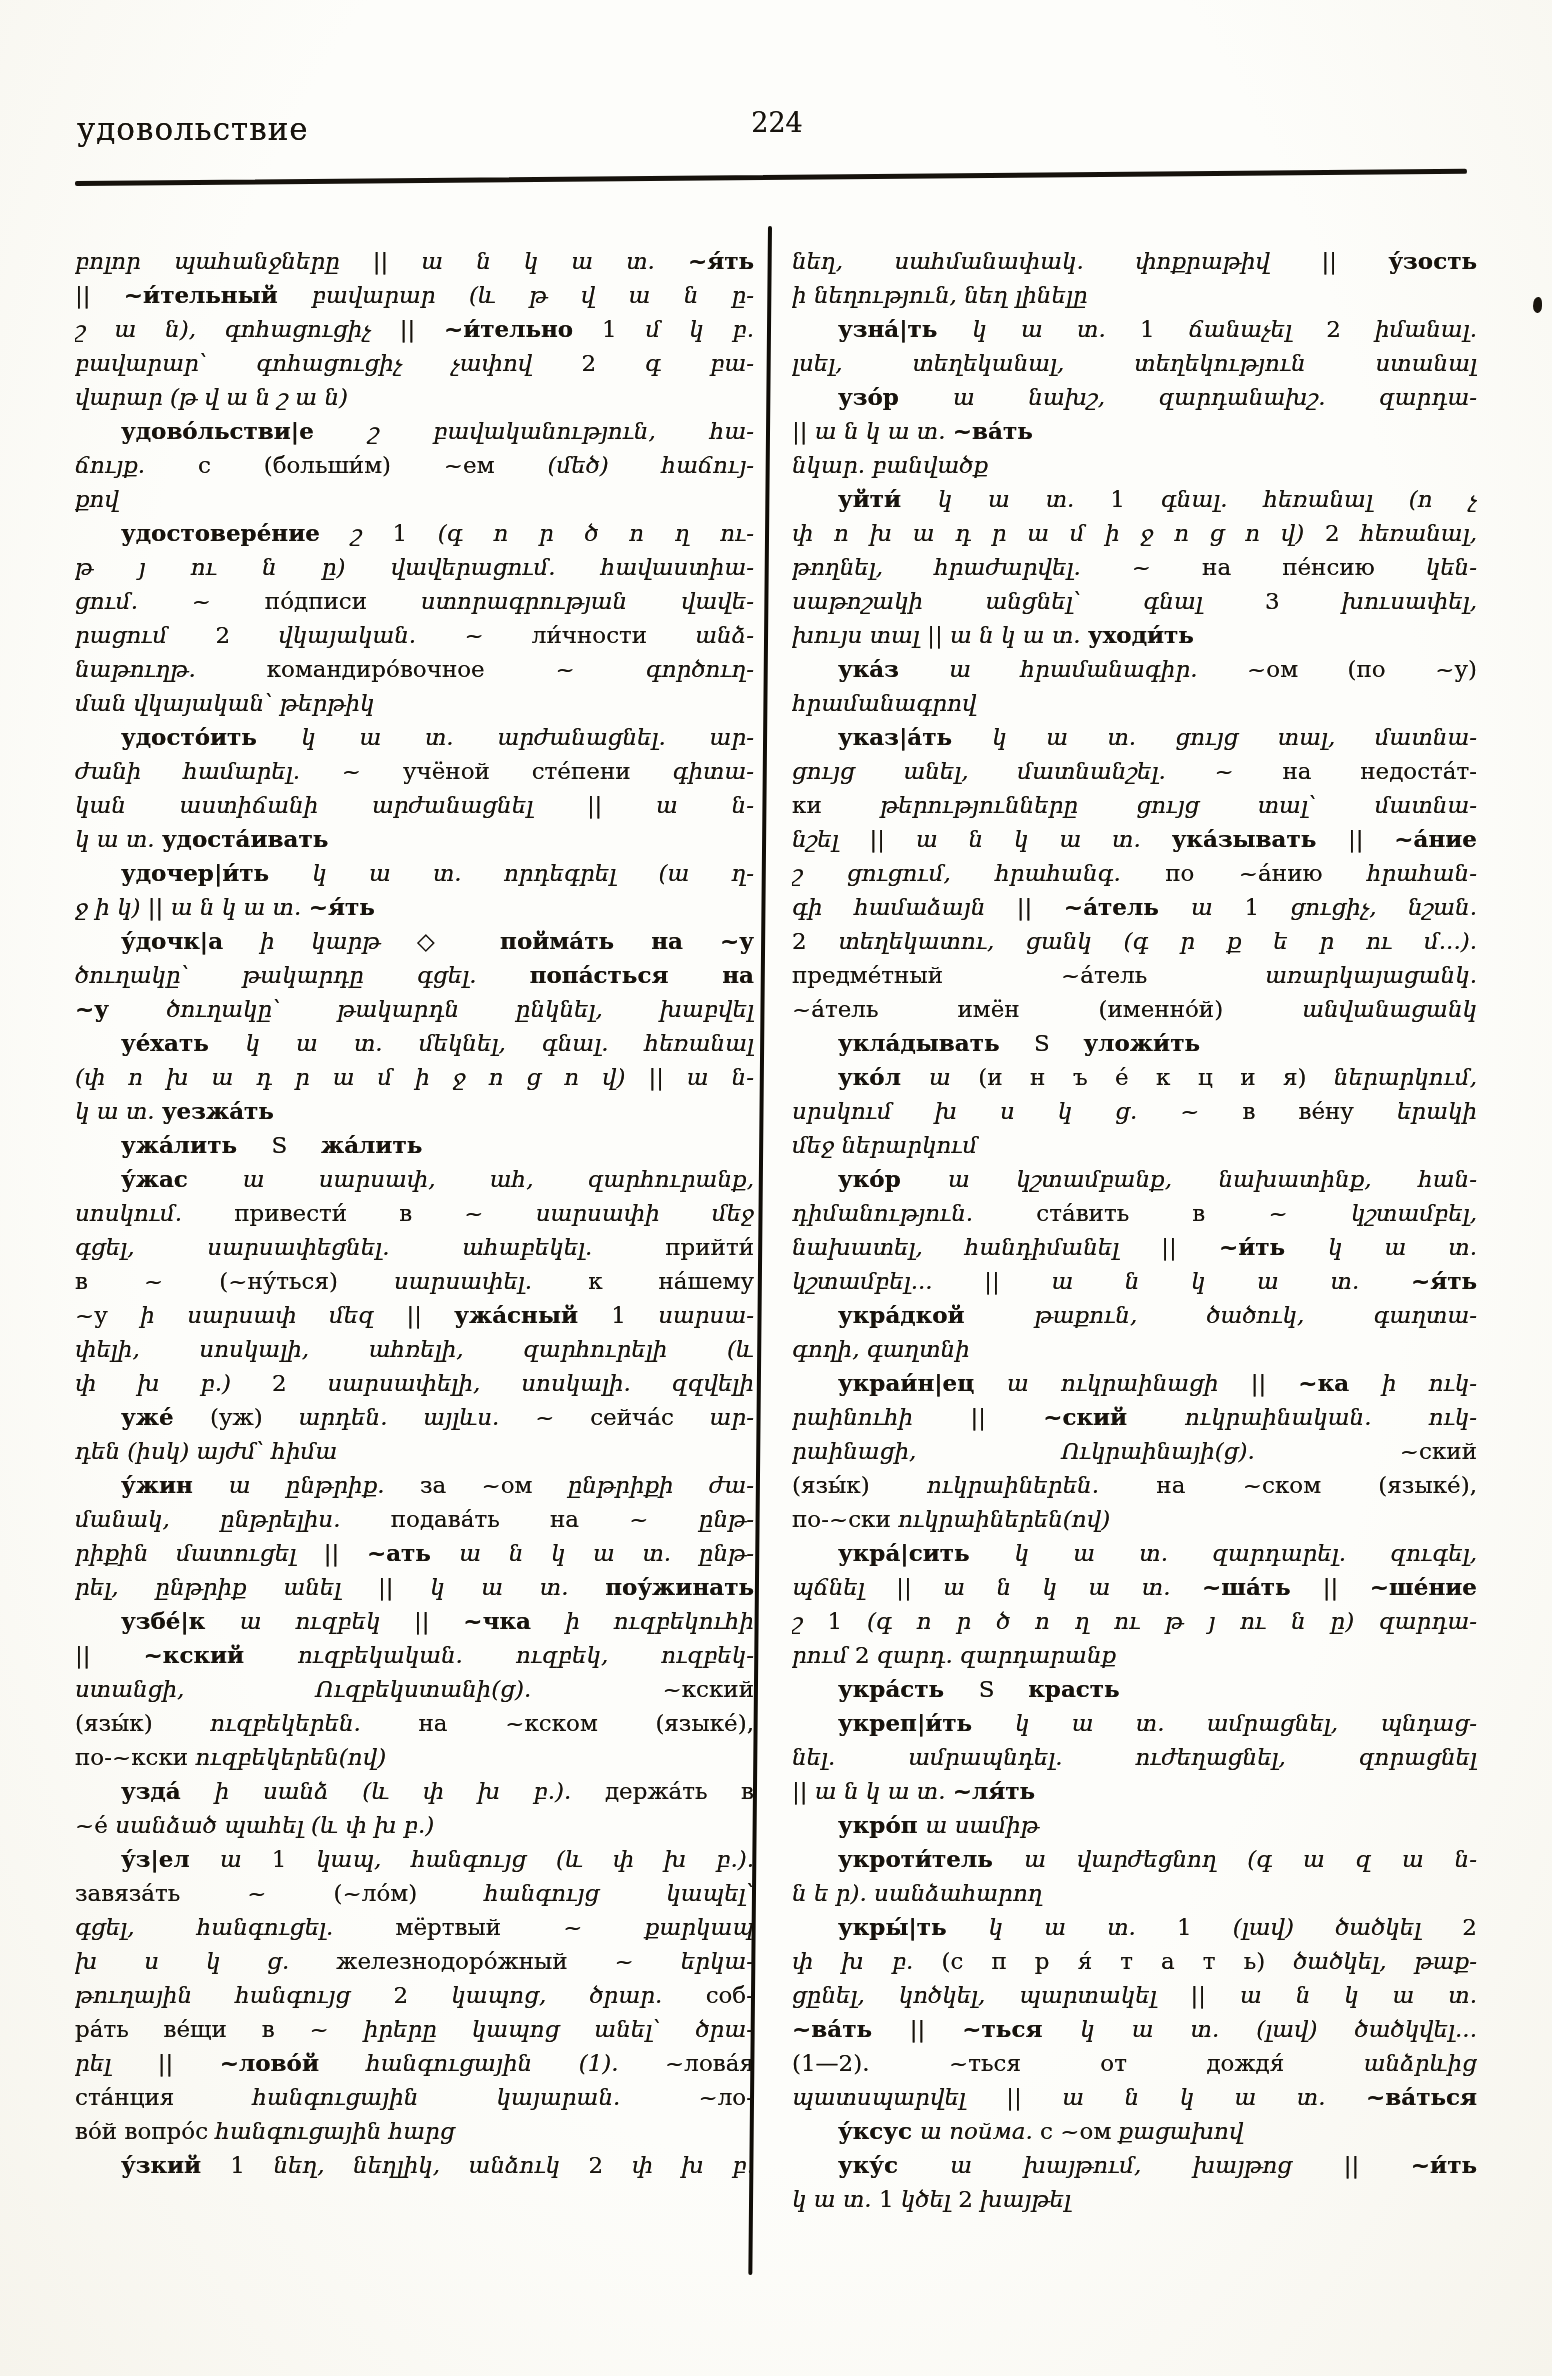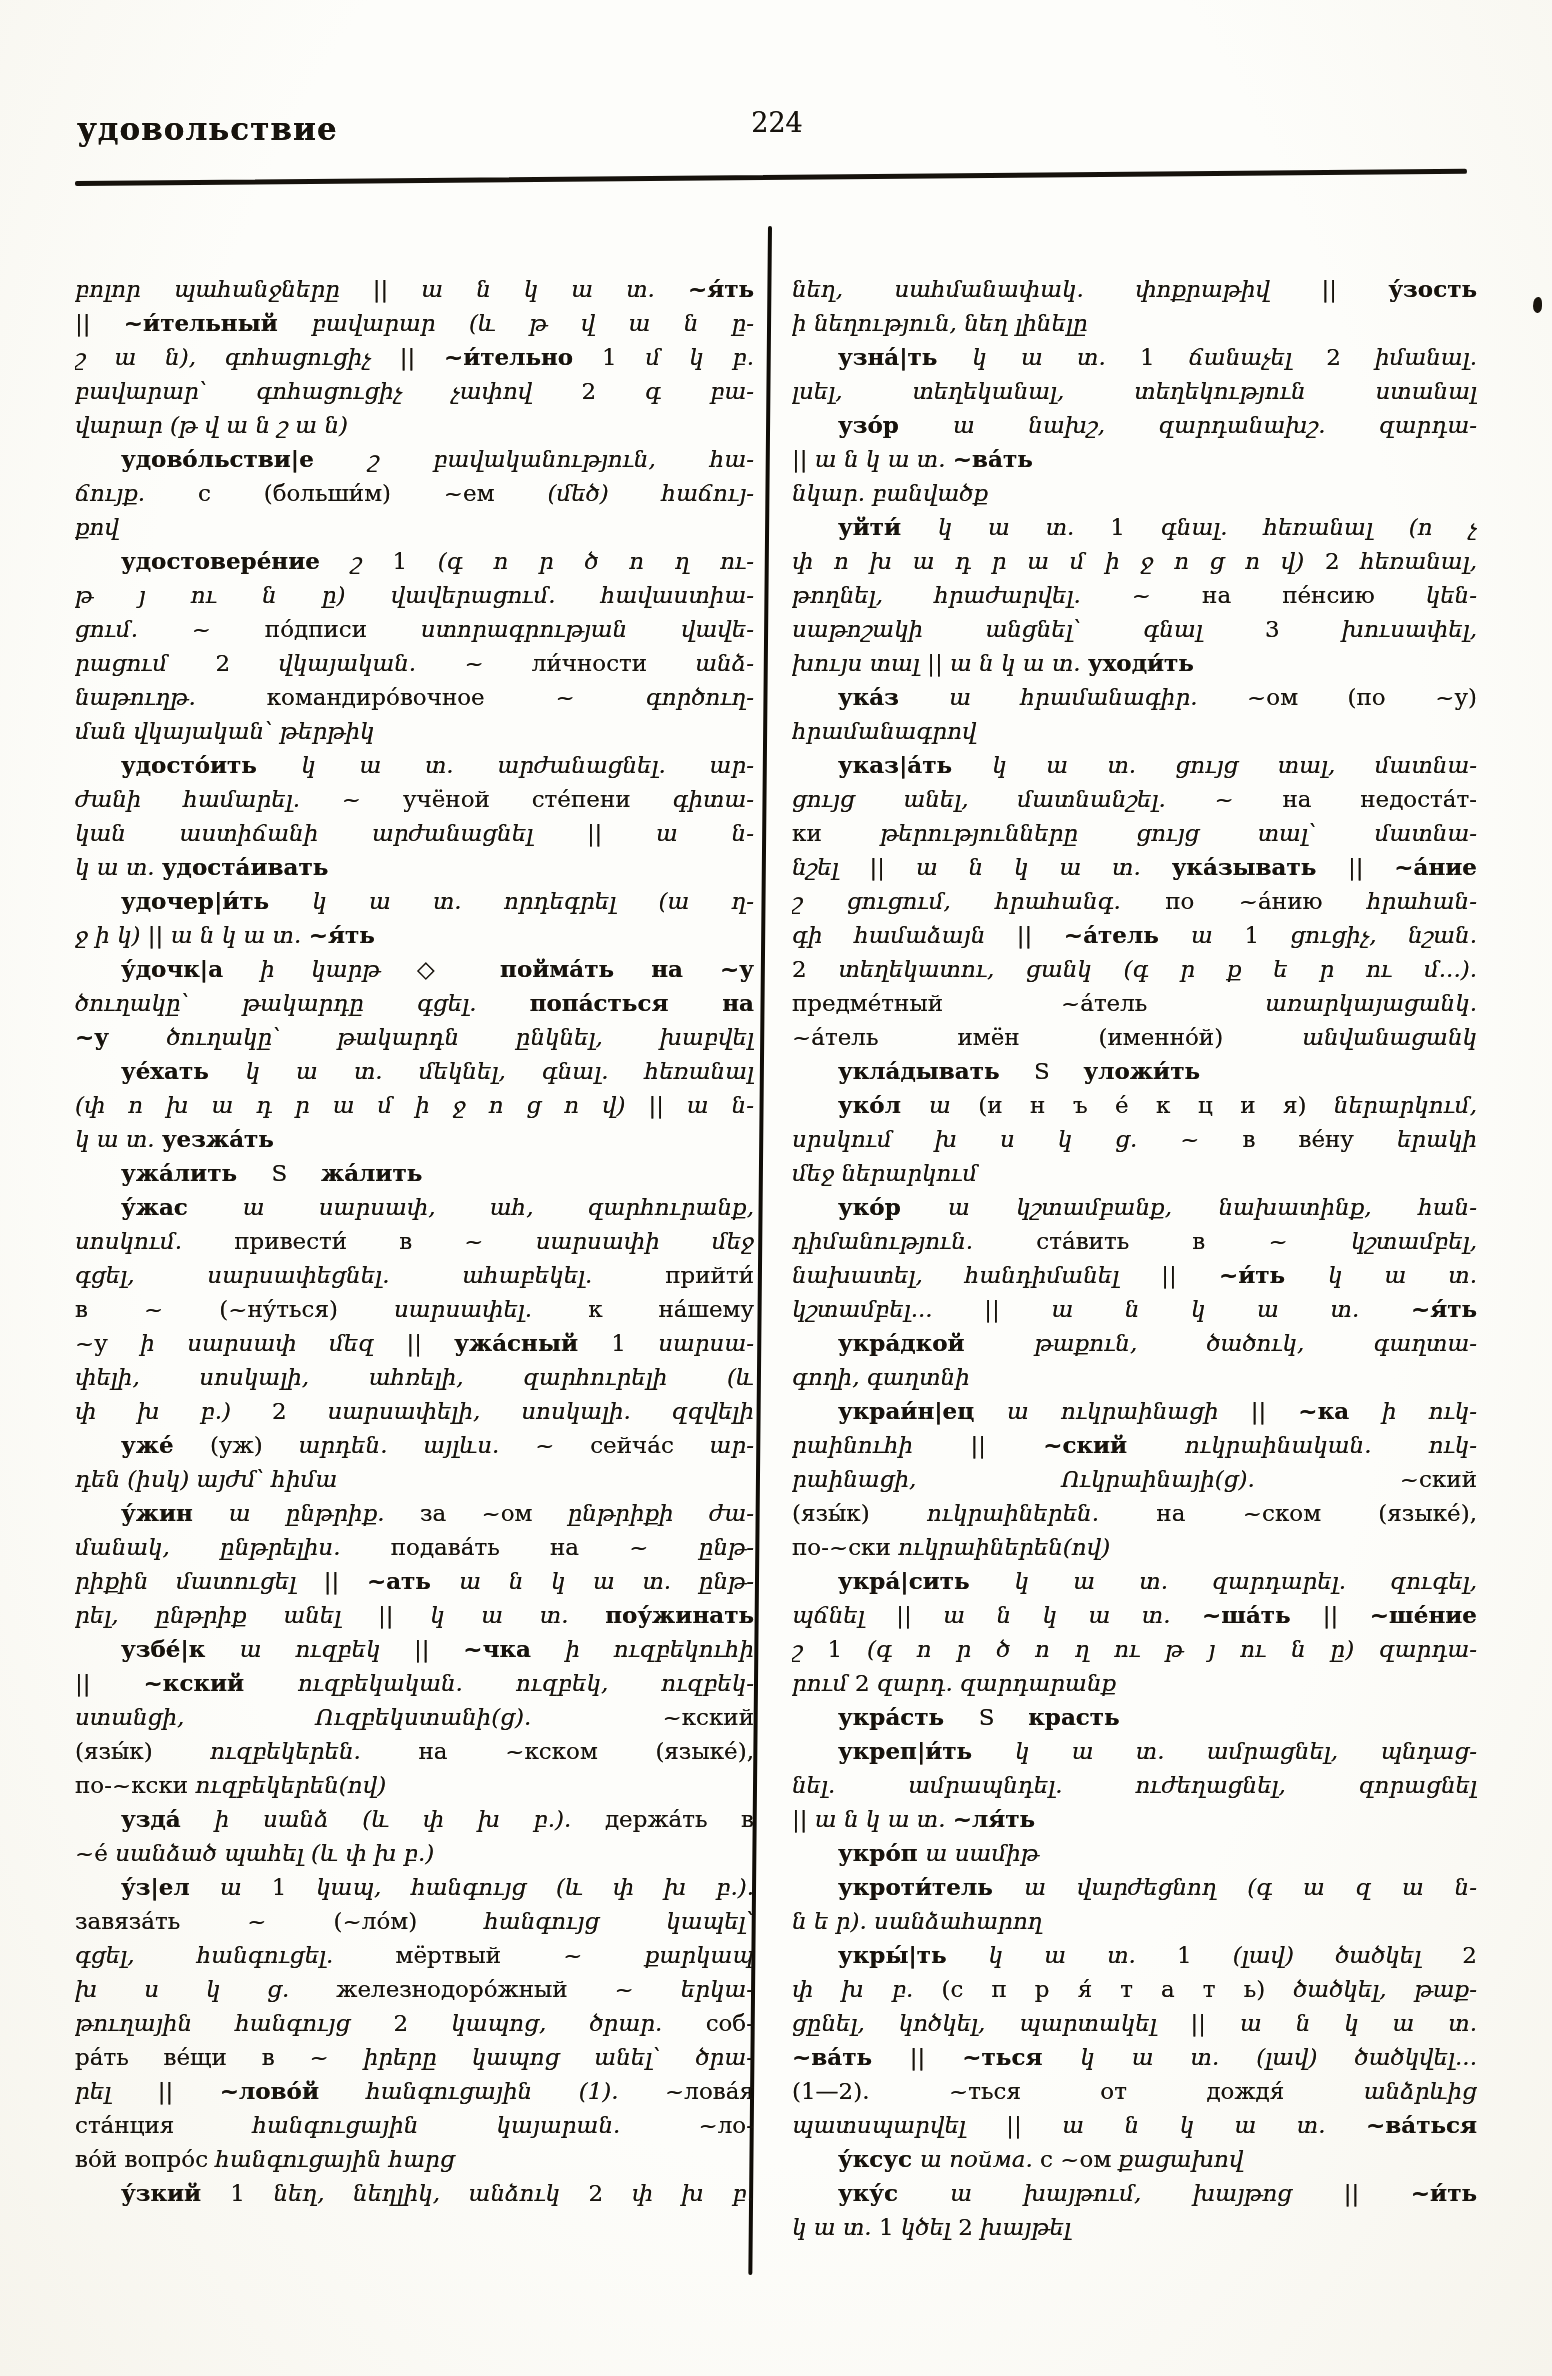--- a/index.html
+++ b/index.html
@@ -7,21 +7,21 @@
     position:relative;
     width:1552px;height:2376px;
     background:#fcfbf7;
     background-image:radial-gradient(ellipse at 50% 40%, #fdfdfa 60%, #f6f4ec 100%);
     font-family:"DejaVu Serif","DejaVu Sans",serif;
     color:#17130d;
     overflow:hidden;
   }
   .running-head{
     position:absolute;left:77px;top:111px;
-    font-size:31px;font-weight:700;letter-spacing:1px;
+    font-size:31px;font-weight:400;letter-spacing:1px;
     text-shadow:0 0 0.6px rgba(20,15,8,.9);
   }
   .page-number{
     position:absolute;left:693px;top:107px;width:168px;
     font-size:27px;text-align:center;
     text-shadow:0 0 0.5px rgba(20,15,8,.8);
   }
   .head-rule{
     position:absolute;left:75px;top:181px;width:1392px;height:4.5px;
     background:#16120c;
@@ -35,21 +35,20 @@
     border-radius:2px;
   }
   .ink-speck{
     position:absolute;left:1533px;top:297px;width:9px;height:16px;
     background:#1a150e;border-radius:60% 40% 50% 50%;
   }
   .col{
     position:absolute;top:244px;
     font-size:23px;
     text-shadow:0 0 0.5px rgba(25,19,10,.75);
-    margin-top:28px;
   }
   .col-left{left:75px;width:679px;}
   .col-right{left:792px;width:685px;}
   .line{
     height:34px;line-height:34px;
     overflow:hidden;
     text-align:justify;text-align-last:justify;
     white-space:normal;
   }
   .line.njst{text-align:right;text-align-last:left;}

